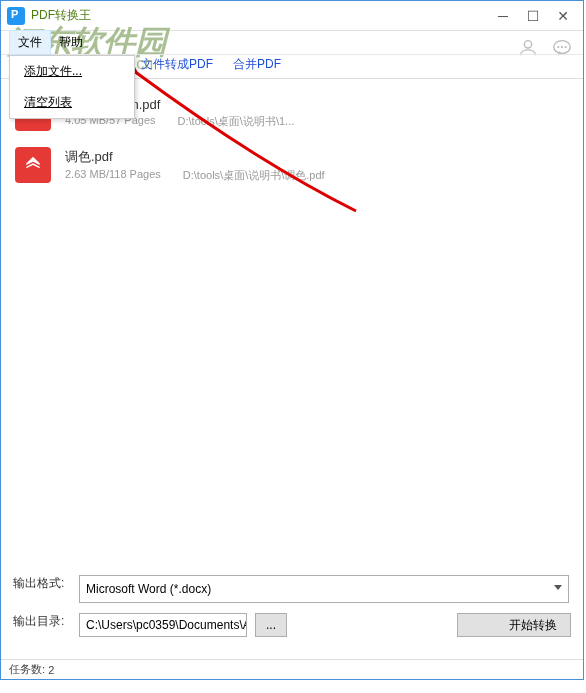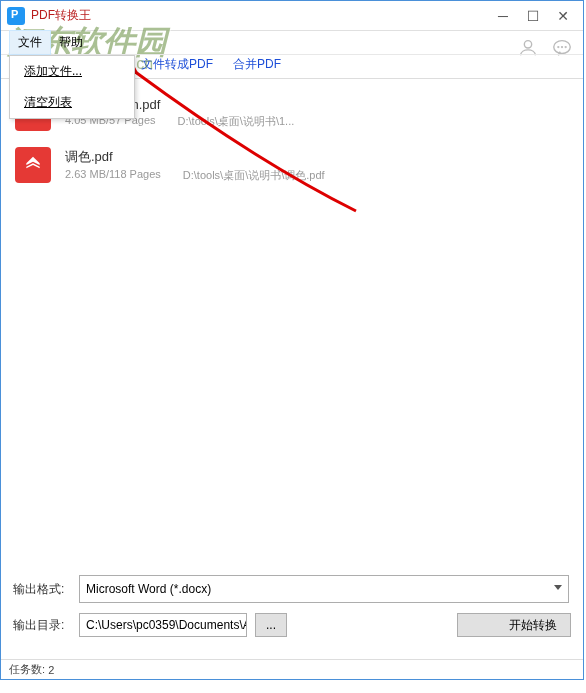--- a/index.html
+++ b/index.html
@@ -1,21 +1,21 @@
 <!DOCTYPE html>
 <html><head>
 <meta charset="utf-8">
 <style>
 * { margin: 0; padding: 0; box-sizing: border-box; font-family: "Microsoft YaHei", Arial, sans-serif; }
 body { background: #fff; width: 586px; height: 693px; position: relative; overflow: hidden; }
 .window { border: 1px solid #4a90d9; width: 584px; height: 680px; position: relative; background: #fff; }
 .titlebar { height: 30px; background: #fff; display: flex; align-items: center; padding: 0 6px; border-bottom: 1px solid #e0e0e0; }
 .app-icon { width: 18px; height: 18px; background: #2196f3; border-radius: 3px; margin-right: 6px; position: relative; }
 .app-icon::after { content: "P"; color: #fff; font-size: 11px; font-weight: bold; position: absolute; left: 4px; top: 1px; }
-.app-title { font-size: 12px; color: #b91c1c; flex: 1; }
+.app-title { font-size: 12px; color: #4d7c0f; flex: 1; }
 .win-btns { display: flex; gap: 18px; padding-right: 8px; }
 .win-btn { width: 12px; height: 12px; cursor: pointer; display: flex; align-items: center; justify-content: center; font-size: 14px; color: #555; }
 .watermark { position: absolute; top: 20px; left: 6px; font-size: 32px; font-weight: bold; color: rgba(100,140,60,0.55); z-index: 5; font-style: italic; text-shadow: 1px 1px 0 rgba(255,255,255,0.5); }
 .watermark-url { position: absolute; top: 54px; left: 40px; font-size: 16px; color: rgba(100,140,60,0.55); z-index: 5; }
 .menubar { height: 24px; display: flex; align-items: center; padding-left: 8px; border-bottom: 1px solid #e8e8e8; font-size: 12px; position: relative; z-index: 10; }
 .menu-item { padding: 3px 8px; cursor: pointer; }
 .menu-item.active { background: #e5f1fb; border: 1px solid #cce8ff; }
 .top-icons { position: absolute; right: 10px; top: 36px; display: flex; gap: 12px; z-index: 8; }
 .top-icon { width: 22px; height: 22px; }
 .dropdown { position: absolute; top: 54px; left: 8px; width: 126px; background: #fff; border: 1px solid #ccc; box-shadow: 2px 2px 4px rgba(0,0,0,0.15); z-index: 20; text-decoration: underline; }
@@ -24,21 +24,21 @@
 .tab { padding: 5px 10px; cursor: pointer; color: #1d4ed8; }
 .file-list { padding: 8px 0; }
 .file-row { display: flex; align-items: center; padding: 8px 14px; gap: 14px; }
 .file-icon { width: 36px; height: 36px; background: #e53935; border-radius: 4px; display: flex; align-items: center; justify-content: center; position: relative; flex-shrink: 0; }
 .file-icon svg { width: 20px; height: 20px; }
 .file-info { flex: 1; }
 .file-name { font-size: 13px; color: #333; margin-bottom: 2px; }
 .file-meta { font-size: 11px; color: #999; display: flex; gap: 22px; }
 .arrow-svg { position: absolute; top: 60px; left: 115px; z-index: 15; pointer-events: none; }
 .bottom-panel { position: absolute; bottom: 22px; left: 0; right: 0; padding: 10px 12px; }
-.form-row { display: flex; align-items: center; margin-bottom: 10px; gap: 8px; font-size: 12px; }
+.form-row { display: flex; margin-bottom: 10px; gap: 8px; font-size: 12px; }
 .form-label { width: 58px; color: #333; }
 .select-box { flex: 1; height: 28px; border: 1px solid #adadad; background: #fff; display: flex; align-items: center; padding: 0 6px; font-size: 12px; position: relative; max-width: 490px; }
 .select-box::after { content: ""; position: absolute; right: 6px; top: 9px; border-left: 4px solid transparent; border-right: 4px solid transparent; border-top: 5px solid #555; }
 .path-input { flex: 1; height: 24px; border: 1px solid #adadad; padding: 0 6px; font-size: 12px; display: flex; align-items: center; max-width: 262px; overflow: hidden; white-space: nowrap; }
 .btn { height: 24px; padding: 0 10px; border: 1px solid #adadad; background: #e1e1e1; font-size: 12px; cursor: pointer; display: flex; align-items: center; }
 .btn-browse { width: 32px; justify-content: center; }
 .btn-convert { width: 114px; justify-content: center; background: #e1e1e1; padding-left: 48px; }
 .statusbar { position: absolute; bottom: 0; left: 0; right: 0; height: 20px; border-top: 1px solid #ddd; display: flex; align-items: center; padding: 0 8px; font-size: 11px; color: #444; margin-top: 20px; }
 </style>
 </head>

